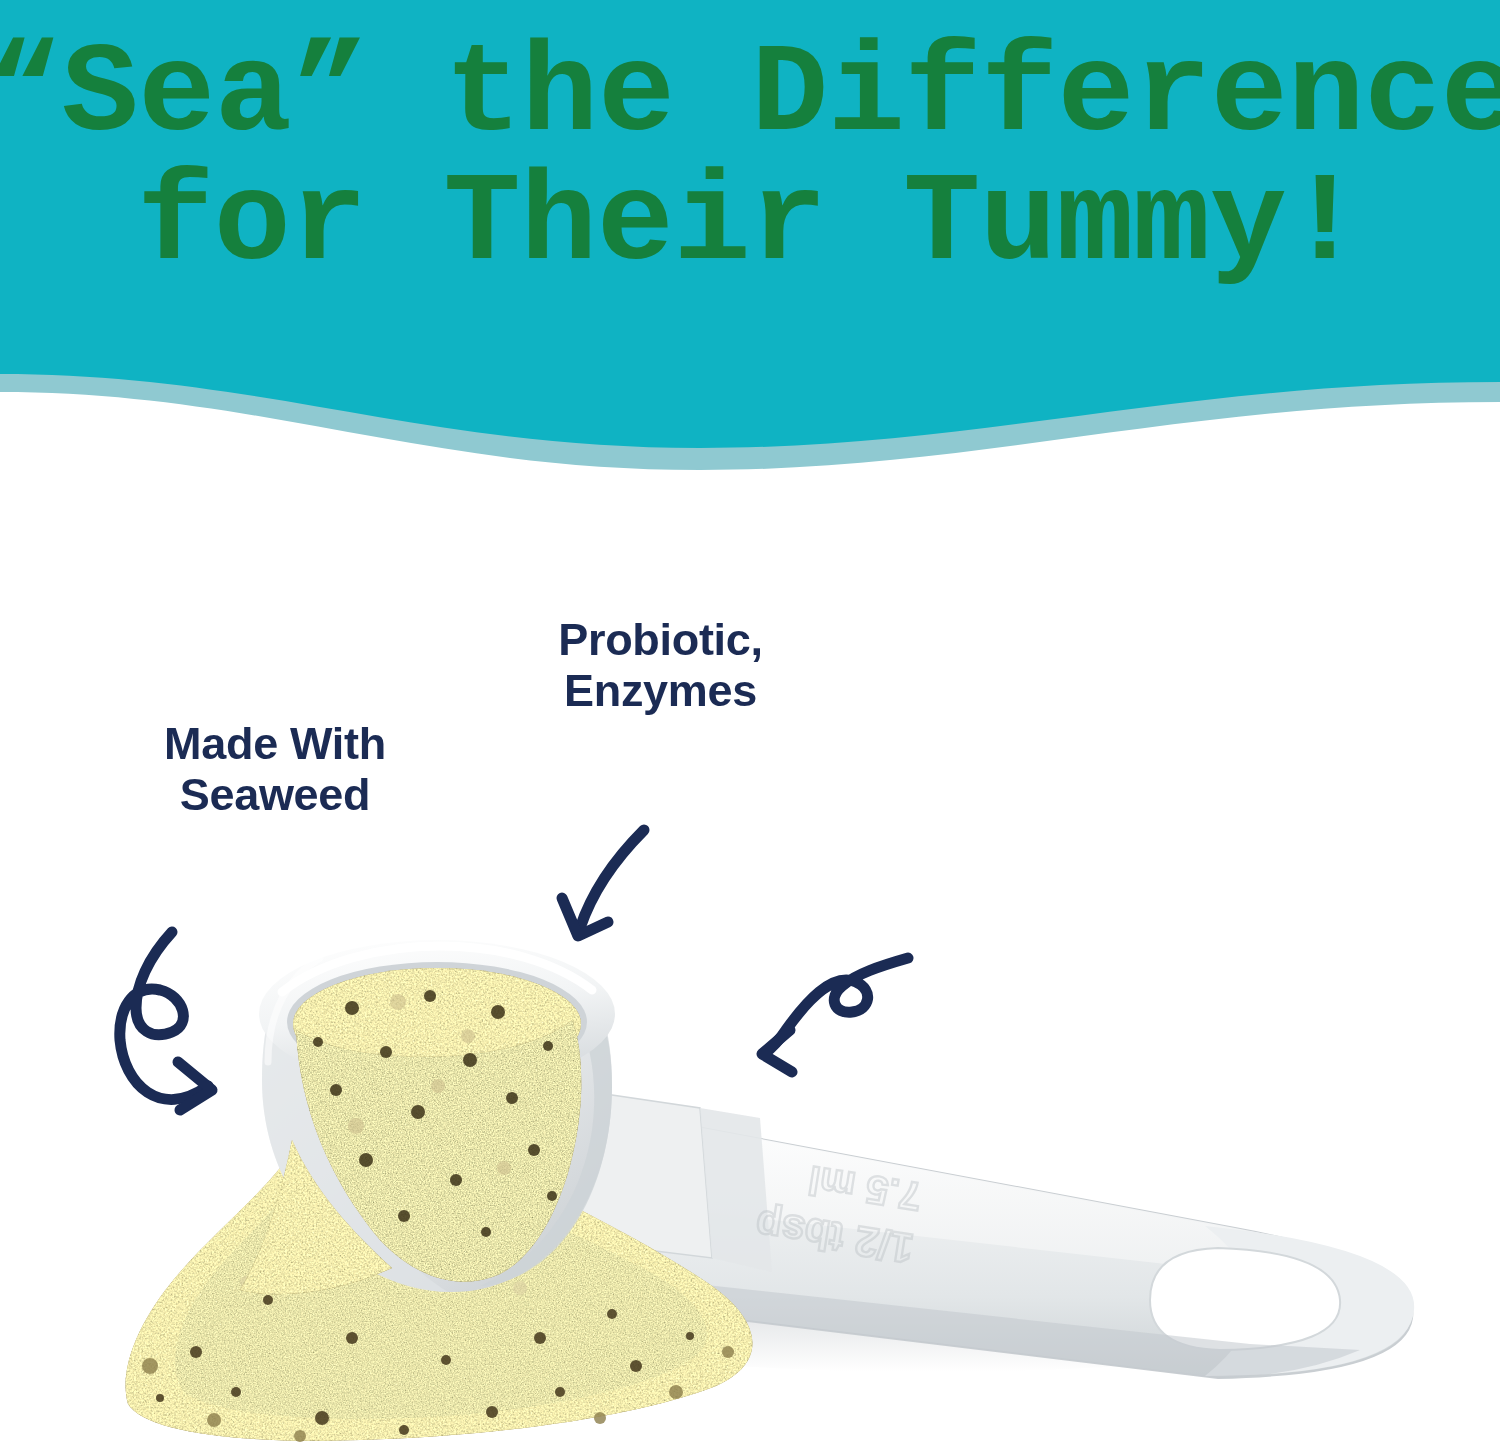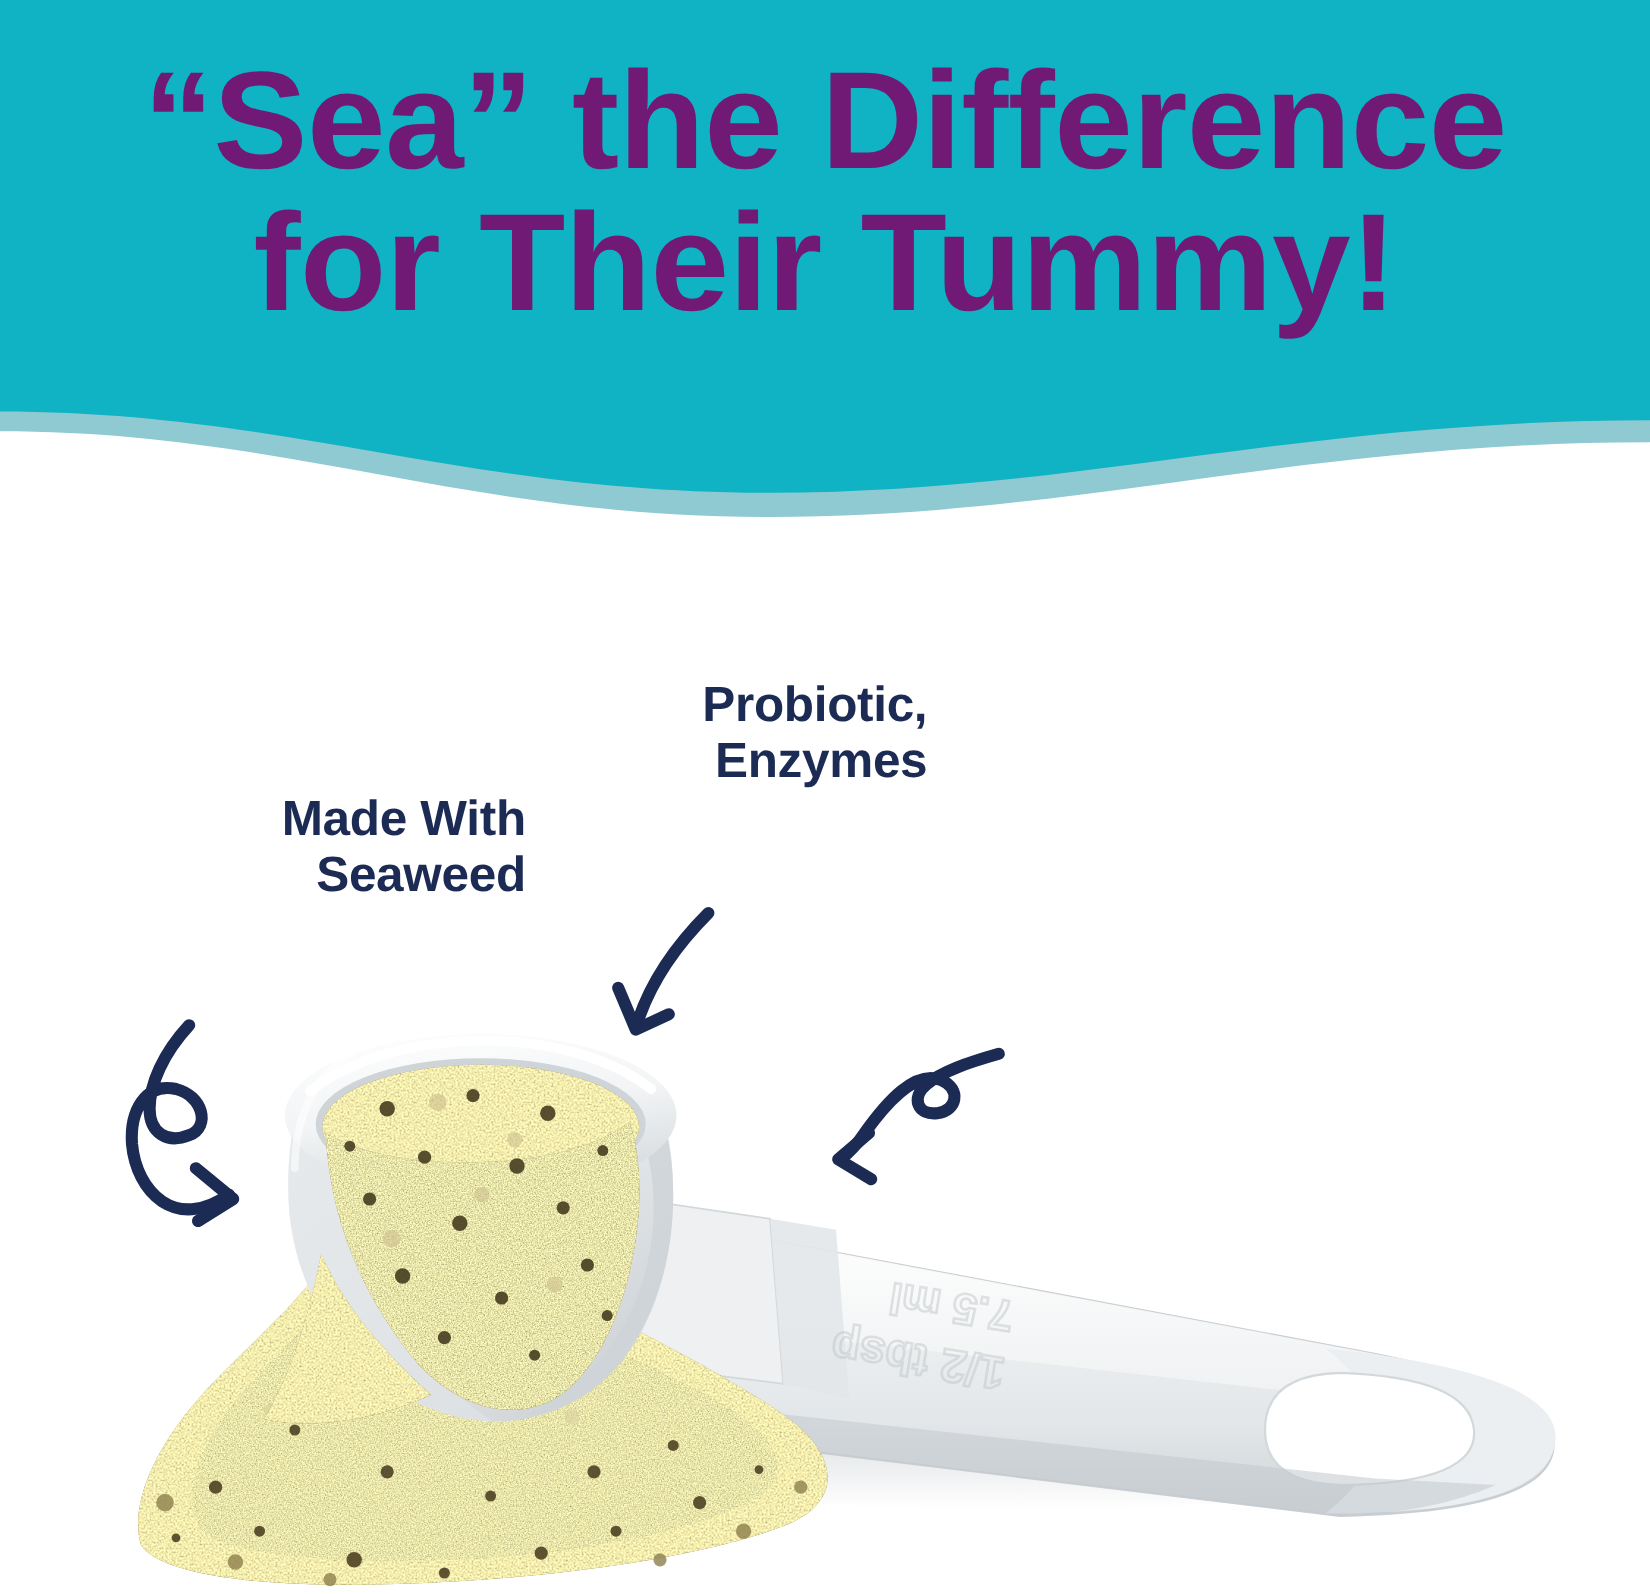--- a/index.html
+++ b/index.html
@@ -9,49 +9,49 @@
     font-family:"Liberation Sans", sans-serif;
     overflow:hidden;
     position:relative;
   }
   #stage{position:relative;width:1500px;height:1449px;overflow:hidden;background:#fff;}
 
   
   .banner{position:absolute;left:0;top:0;width:1500px;height:500px;overflow:hidden;}
   .banner svg{position:absolute;left:0;top:0;}
   .headline{
-    position:absolute;left:0;top:46px;width:1500px;
+    position:absolute;left:0;top:32px;width:1500px;
     text-align:center;
-    font-family:Liberation Sans, sans-serif;
+    font-family:Liberation Mono, monospace;
     font-weight:bold;
-    color:#701a75;
+    color:#15803d;
     line-height:1.02;
     letter-spacing:-0.5px;
     z-index:4;
     pointer-events:none;
   }
   .hl-line{display:block;font-size:126px;white-space:nowrap;}
   .hl-line.l1{transform:scaleX(1.02);}
   .hl-line.l2{transform:scaleX(1.02);}
 
   
   .callout{
     position:absolute;
     color:#1b2b54;
     font-family:"Liberation Sans", sans-serif;
     font-weight:bold;
     text-align:center;
     line-height:1.14;
     letter-spacing:-0.3px;
     z-index:6;
   }
-  #callout-seaweed{left:48px;top:718px;width:430px;font-size:45px;}
+  #callout-seaweed{left:60px;top:718px;width:430px;font-size:45px;}
   #callout-probiotic{left:478px;top:614px;width:365px;font-size:45px;}
   #callout-skincoat{left:868px;top:878px;width:390px;font-size:45px;}
-  .callout span{display:block;text-align:right;}
+  .callout span{display:block;}
 
   
   .arrow-layer{position:absolute;left:0;top:0;width:1500px;height:1449px;z-index:7;pointer-events:none;}
 
   
   .product{position:absolute;left:0;top:0;width:1500px;height:1449px;z-index:3;}
 </style>
 </head>
 <body>
 

